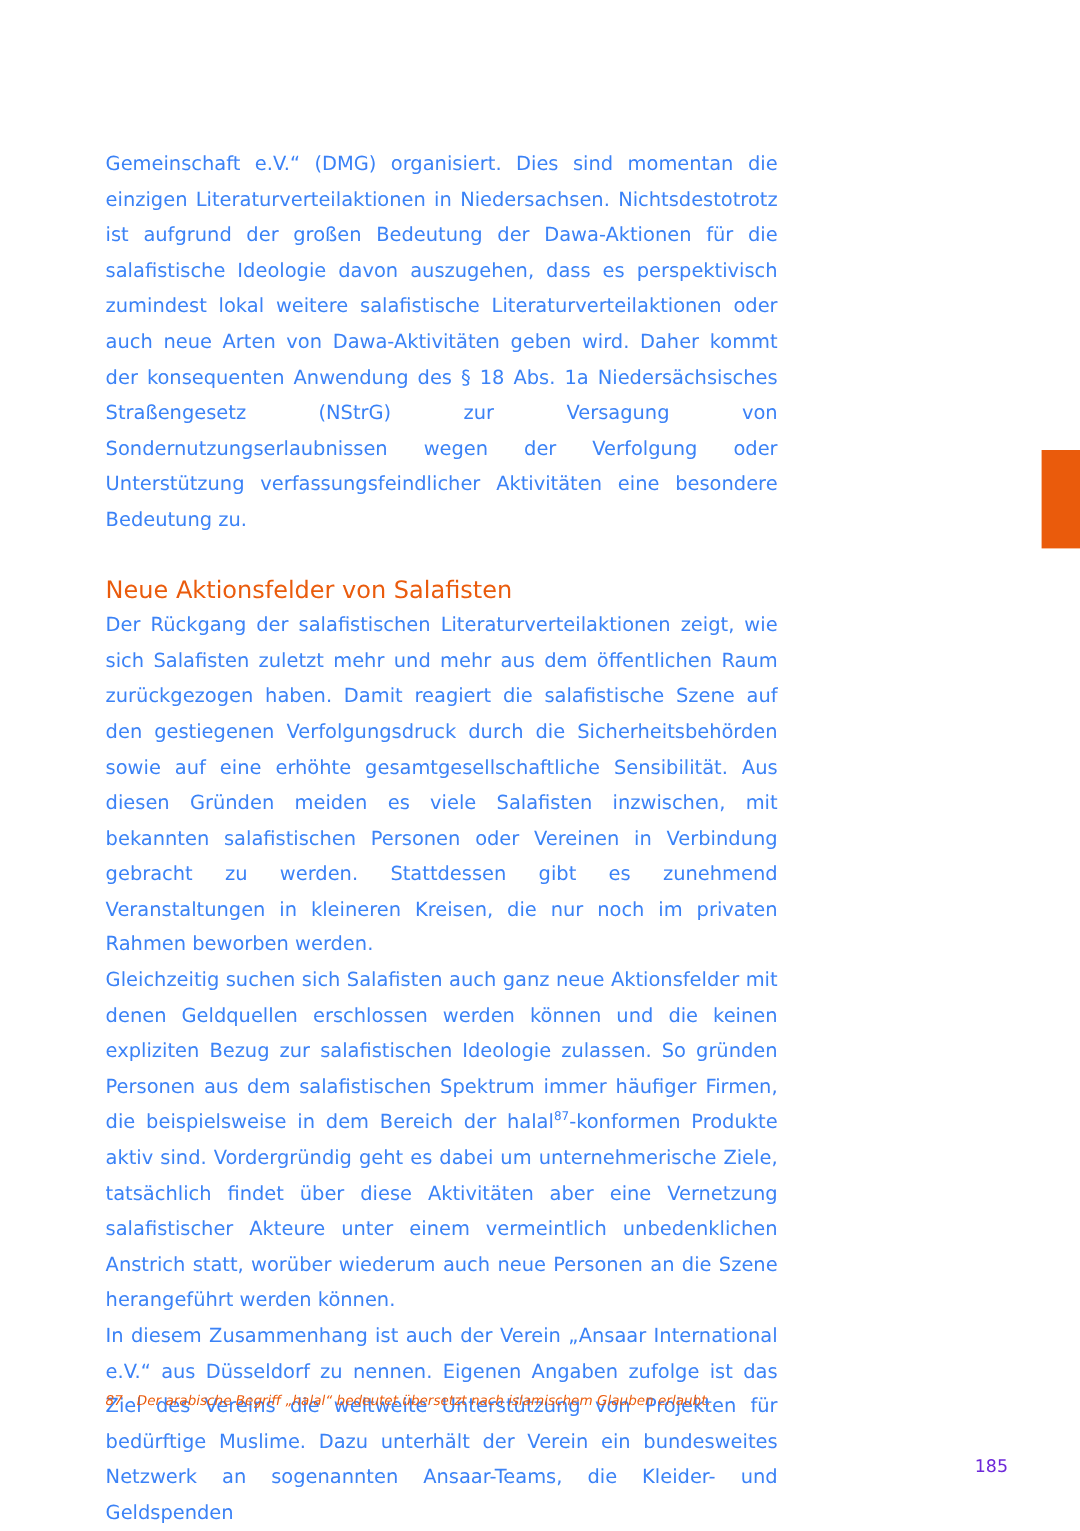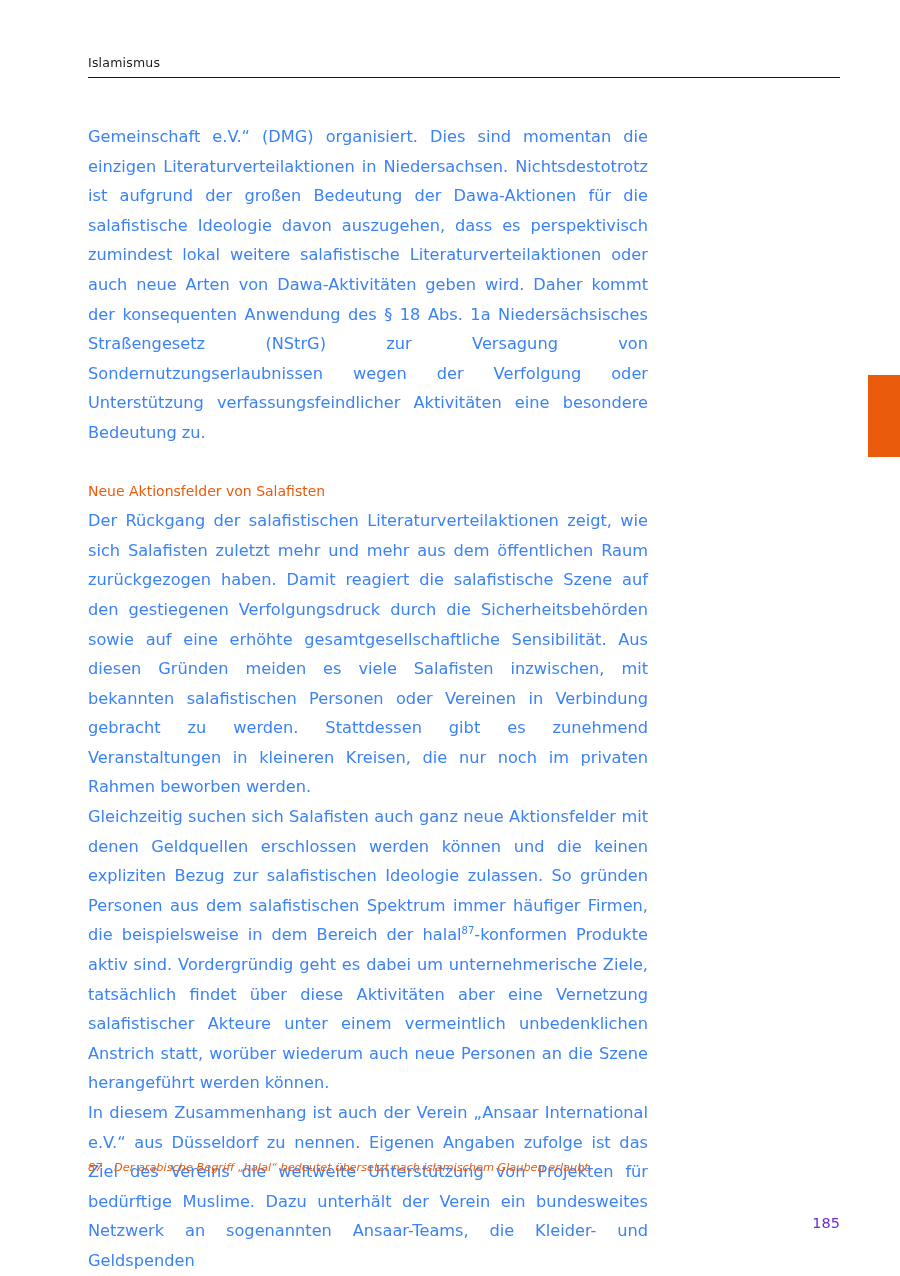--- a/index.html
+++ b/index.html
@@ -61,21 +61,21 @@
     text-align: justify;
     text-justify: inter-word;
     color: #3b82f6;
     hyphens: manual;
   }
   .para-gap {
     height: 29px;
   }
   h2.section-title {
     margin: 0 0 0 0;
-    font-size: 14px;
+    font-size: 20px;
     line-height: 29.6px;
     font-weight: normal;
     color: #ea5b0c;
   }
   sup.fn {
     font-size: 10px;
     vertical-align: super;
     line-height: 0;
   }
   
@@ -100,24 +100,20 @@
     bottom: 45px;
     font-size: 14.5px;
     color: #6d28d9;
   }
 </style>
 </head>
 <body>
 
 <div class="page">
 
-  <div class="header">
-    <div class="header-label">Islamismus</div>
-    <div class="header-rule"></div>
-  </div>
 
   <div class="edge-tab"></div>
 
   <div class="content">
 
     <p class="body">Gemeinschaft e.V.“ (DMG) organisiert. Dies sind momentan die einzigen Literaturverteilaktionen in Niedersachsen. Nichtsdestotrotz ist aufgrund der großen Bedeutung der Dawa-Aktionen für die salafistische Ideologie davon auszugehen, dass es perspektivisch zumindest lokal weitere salafistische Literaturverteilaktionen oder auch neue Arten von Dawa-Aktivitäten geben wird. Daher kommt der konsequenten Anwendung des § 18 Abs. 1a Niedersächsisches Straßengesetz (NStrG) zur Versagung von Sondernutzungserlaubnissen wegen der Verfolgung oder Unterstützung verfassungsfeindlicher Aktivitäten eine besondere Bedeutung zu.</p>
 
     <div class="para-gap"></div>
 
     <h2 class="section-title">Neue Aktionsfelder von Salafisten</h2>

